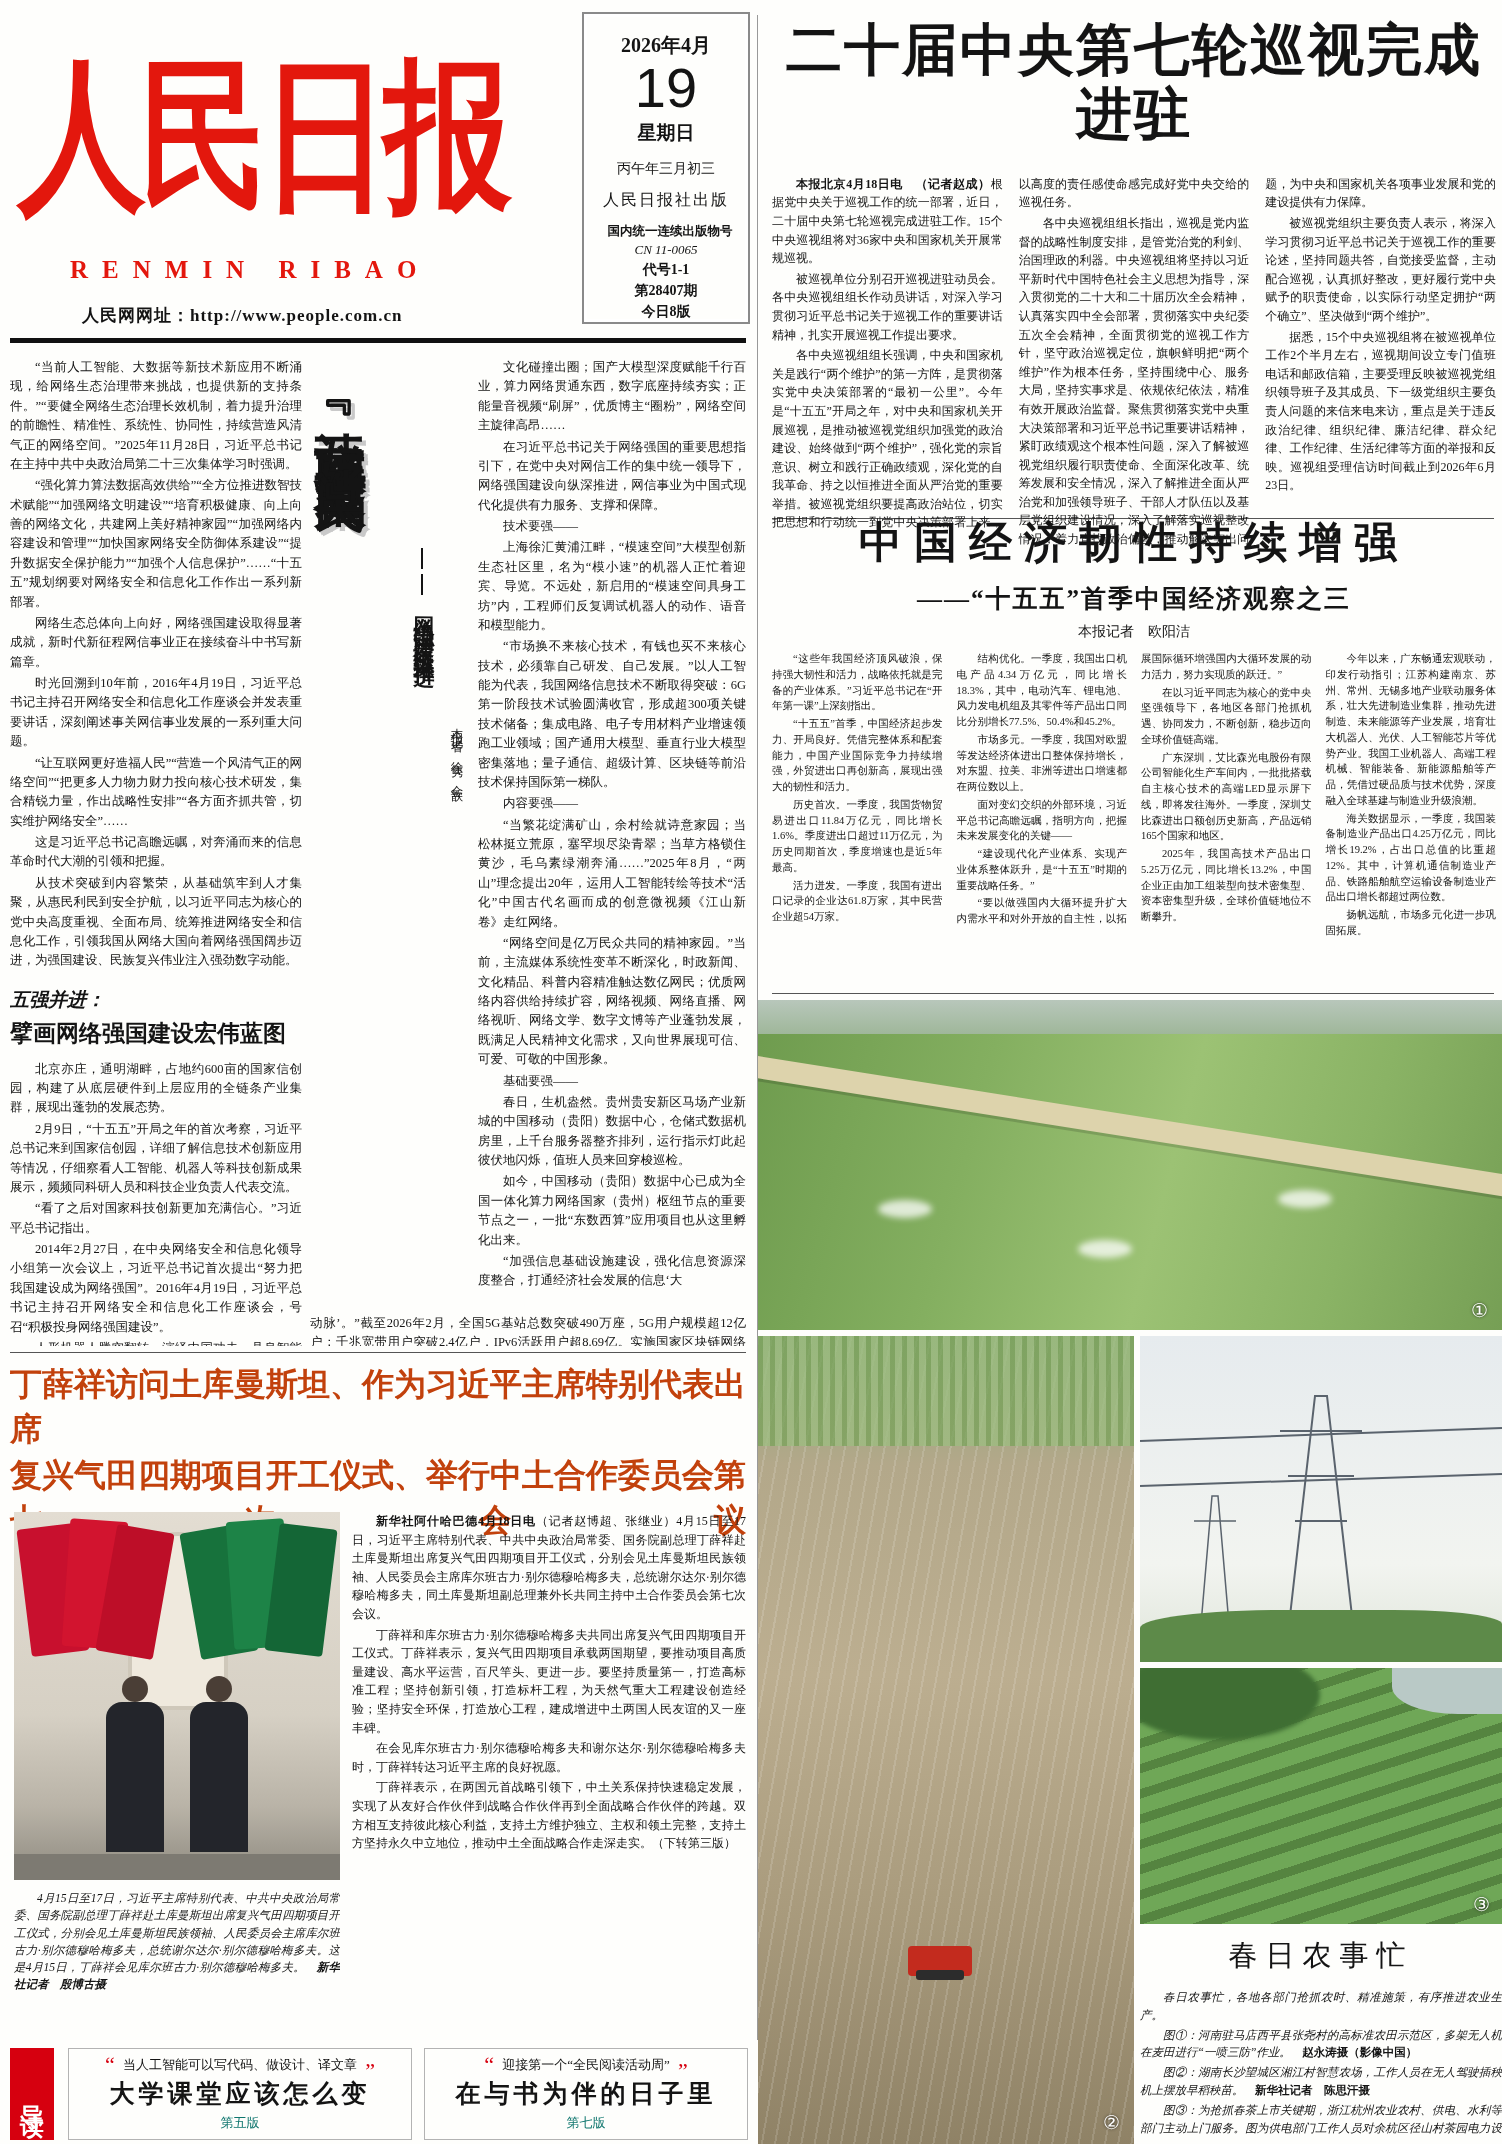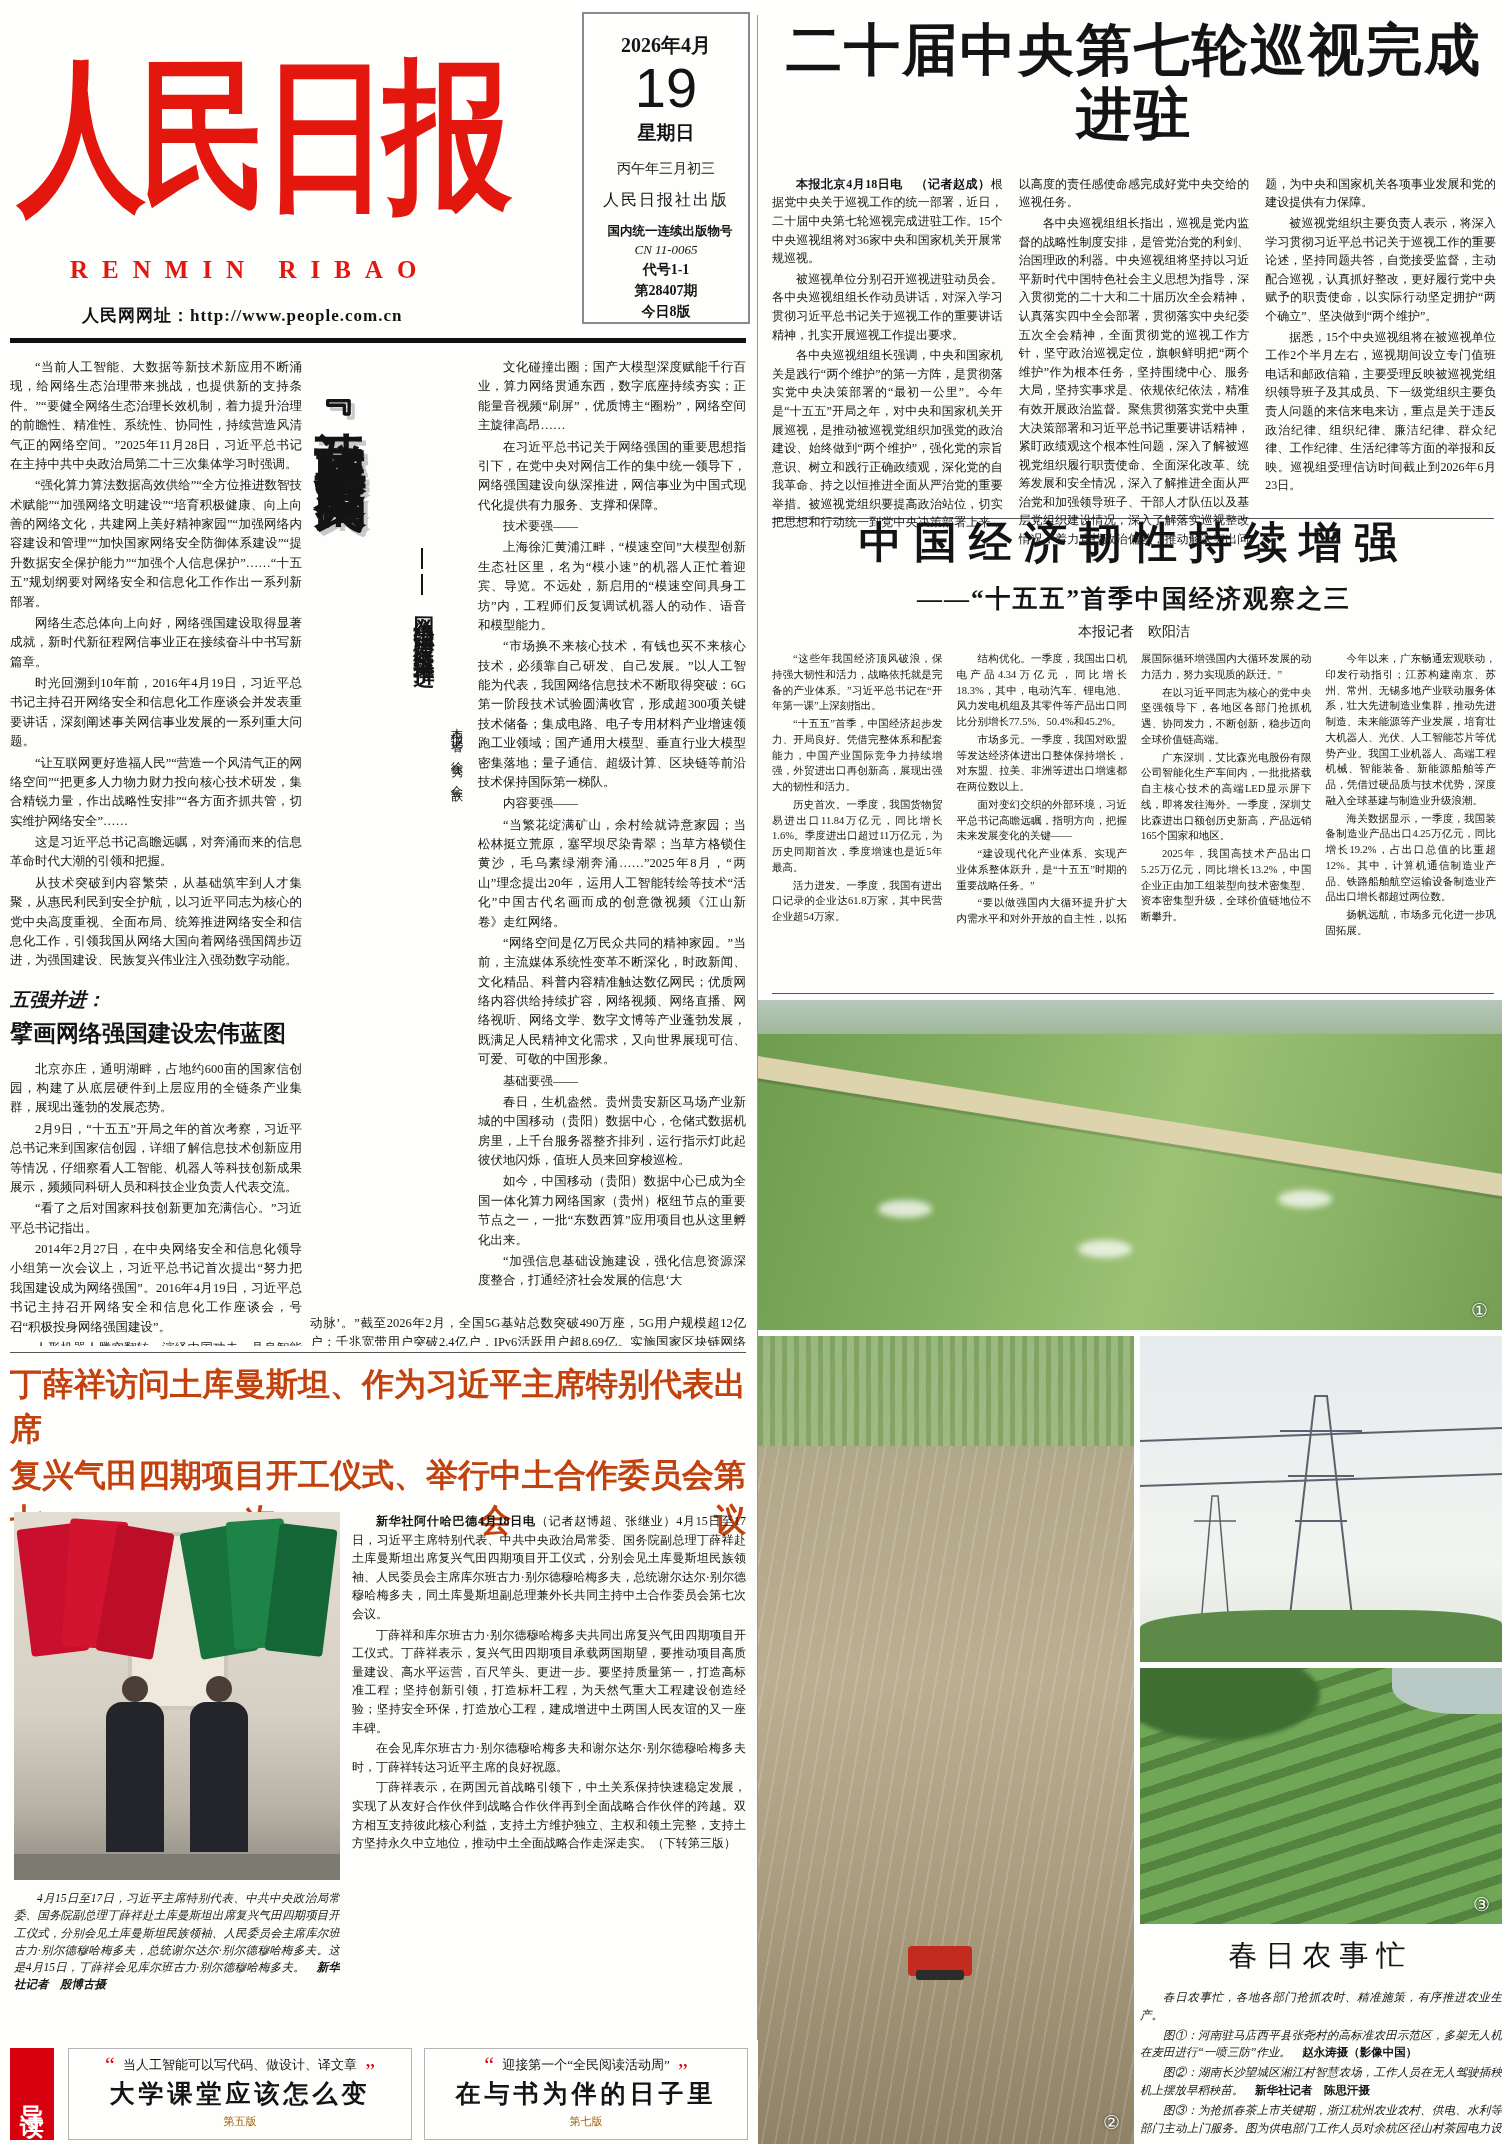--- a/index.html
+++ b/index.html
@@ -123,21 +123,21 @@
   .guide-label{position:absolute;left:0;top:0;width:44px;height:92px;background:#d6000f;color:#fff;
       writing-mode:vertical-rl;font-size:24px;font-weight:bold;letter-spacing:8px;
       display:flex;align-items:center;justify-content:center;font-family:"Liberation Sans",sans-serif;}
   .guide-box{position:absolute;top:0;height:90px;border:1px solid #b3b3b3;text-align:center;}
   .gb1{left:58px;width:342px;} .gb2{left:414px;width:322px;}
   .guide-kicker{font-size:13px;margin-top:7px;position:relative;display:inline-block;padding:0 14px;}
   .guide-kicker:before{content:"“";color:#d6000f;font-size:22px;position:absolute;left:-4px;top:-4px;}
   .guide-kicker:after{content:"”";color:#d6000f;font-size:22px;position:absolute;right:-4px;bottom:-10px;}
   .guide-title{font-size:25px;font-weight:900;font-family:"Liberation Sans",sans-serif;
       letter-spacing:4px;margin-top:3px;}
-  .guide-page{font-size:11px;color:#a16207;margin-top:4px;}
+  .guide-page{font-size:13px;color:#0f766e;margin-top:4px;}
 </style>
 </head>
 <body>
 
 <div class="page">
 
   <div class="masthead">
     <div class="masthead-title">人民日报</div>
     <div class="masthead-pinyin">RENMIN RIBAO</div>
     <div class="masthead-site">人民网网址：http://www.people.com.cn</div>

